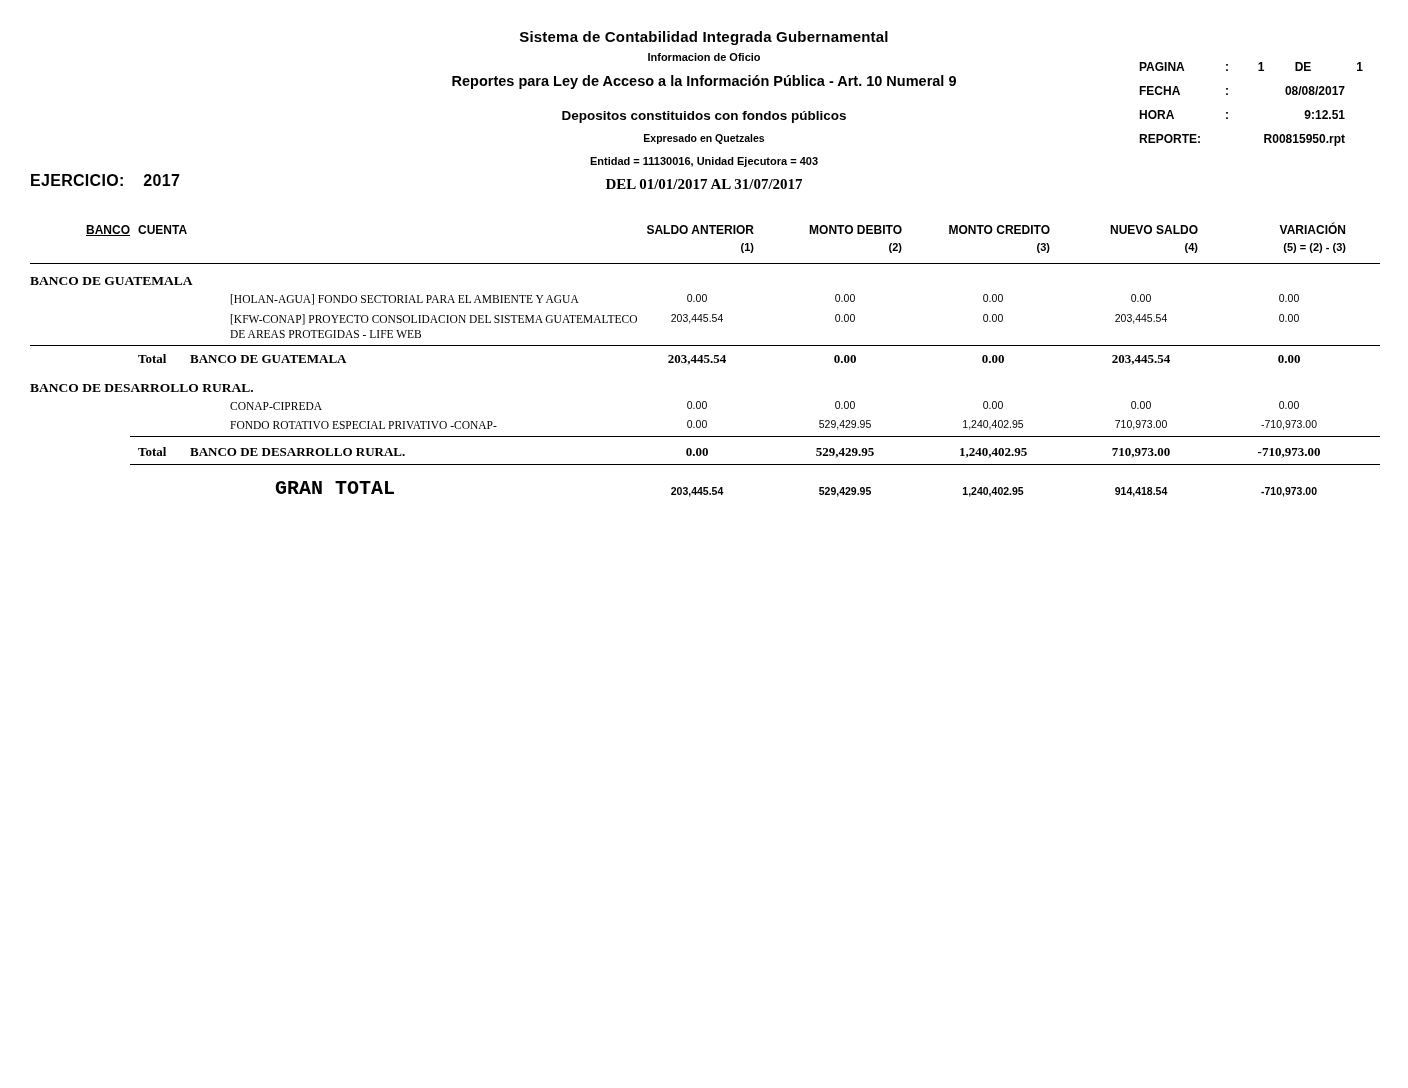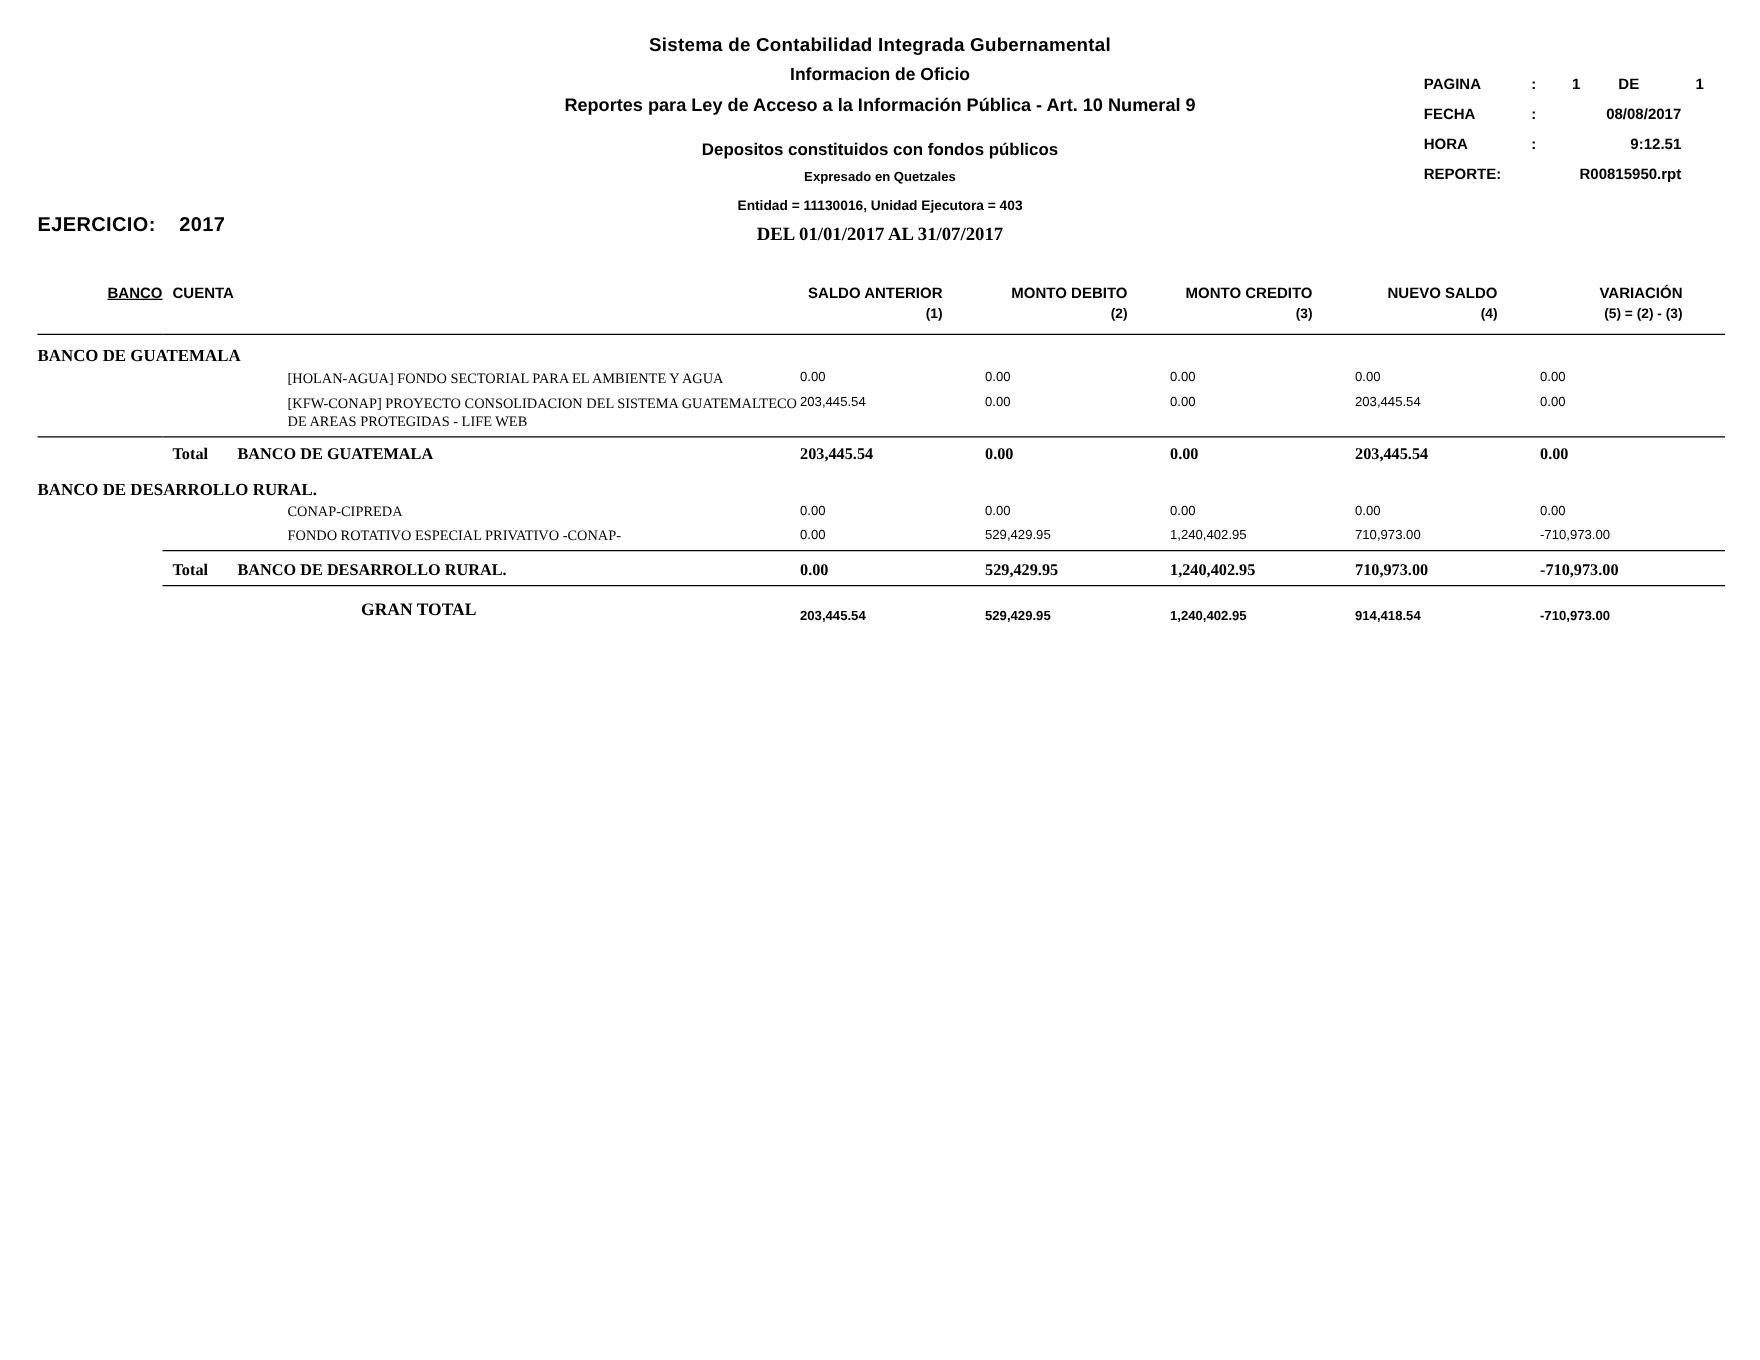--- a/index.html
+++ b/index.html
@@ -32,21 +32,21 @@
     text-align: center;
     width: 1120px;
     margin: 0 auto;
   }
   .t1 {
     font-size: 15px;
     font-weight: bold;
     letter-spacing: 0.2px;
   }
   .t2 {
-    font-size: 14px;
+    font-size: 11px;
     font-weight: bold;
     margin-top: 6px;
   }
   .t3 {
     font-size: 14.5px;
     font-weight: bold;
     margin-top: 10px;
   }
   .t4 {
     font-size: 13.5px;
@@ -166,21 +166,21 @@
     padding: 0;
   }
 
   tbody td {
     font-family: "Liberation Serif", serif;
     font-size: 11.5px;
     padding: 2px 0;
     vertical-align: top;
   }
   td.num {
-    text-align: left;
+    text-align: center;
     padding-right: 34px;
     font-size: 10.5px;
     font-family: "Liberation Sans", sans-serif;
     white-space: nowrap;
   }
 
   .bank-name td {
     font-family: "Liberation Serif", serif;
     font-size: 13.5px;
     font-weight: bold;
@@ -214,22 +214,22 @@
     border-top: 1.4px solid #000;
     height: 1px;
     padding: 0;
   }
   .rule-partial td.rp {
     border-top: 1.4px solid #000;
     height: 1px;
     padding: 0;
   }
   .grand-row td {
-    font-family: Liberation Serif, serif;
-    font-size: 14px;
+    font-family: Liberation Mono, monospace;
+    font-size: 20px;
     font-weight: bold;
     padding-top: 8px;
   }
   .grand-row .gt-label {
     text-align: center;
     padding-left: 0;
   }
   .grand-row td.num {
     font-size: 10.5px;
     font-family: "Liberation Sans", sans-serif;

